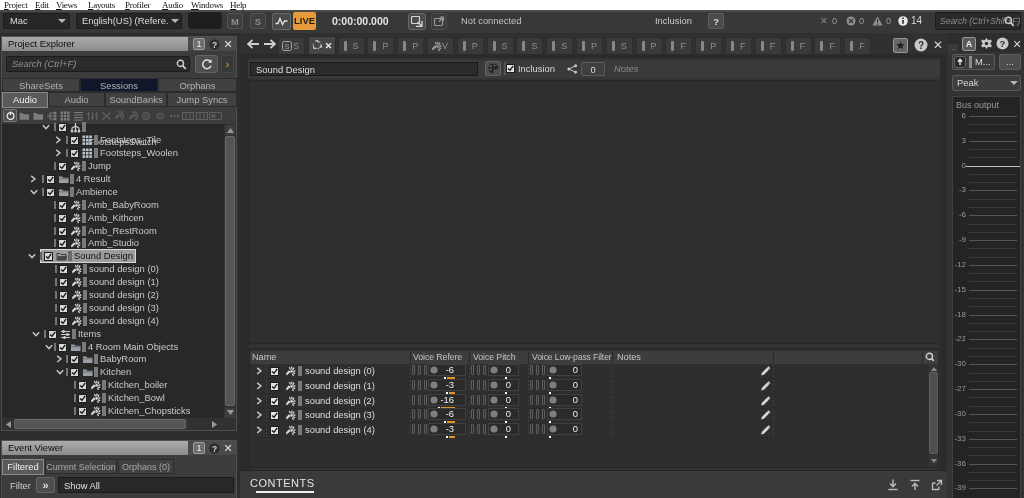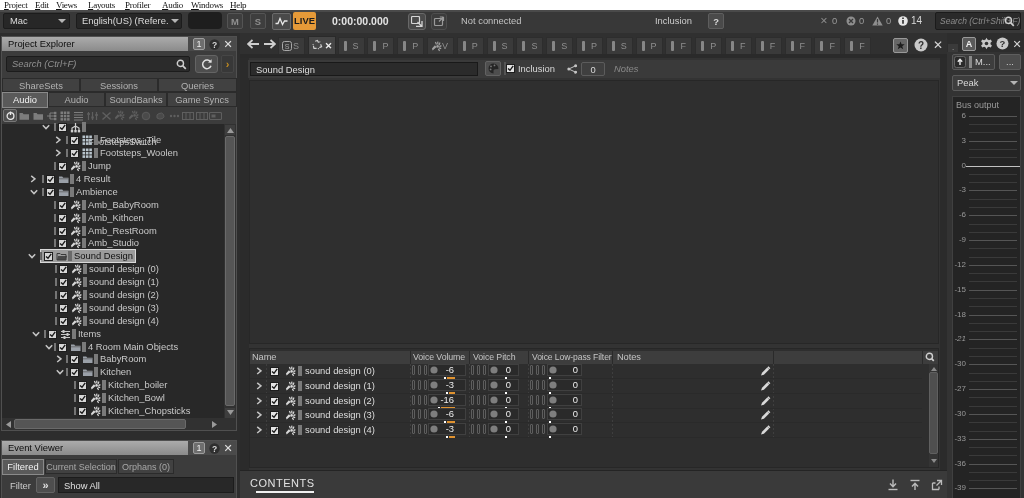--- a/index.html
+++ b/index.html
@@ -175,26 +175,26 @@
     <circle cx="4.4" cy="4.4" r="3.1" fill="none" stroke="#cfcfcf" stroke-width="1.4"></circle>
     <path d="M6.8 6.8 L9.8 9.8" stroke="#cfcfcf" stroke-width="1.7"></path>
   </svg>
 <div style="left:195px;top:55px;width:23px;height:18px;background:#4e4e4e;border:1px solid #646464;border-radius:3px;"></div>
 <svg style="position:absolute;left:200px;top:58px;" width="13" height="13" viewBox="0 0 13 13">
     <path d="M10.7 4.2 A 4.3 4.3 0 1 0 11 7.8" fill="none" stroke="#e0e0e0" stroke-width="1.5"></path>
     <path d="M11.6 1.2 L11.6 4.8 L8 4.6 Z" fill="#e0e0e0"></path>
   </svg>
 <div style="left:221px;top:55px;width:13px;height:18px;background:#383838;border:1px solid #464646;border-radius:2px;color:#c08a20;font-size:11px;font-weight:bold;text-align:center;line-height:17px;">›</div>
 <div style="left:2px;top:78px;width:78px;height:14px;background:#414141;border:1px solid #2b2b2b;color:#b2b2b2;font-size:9.4px;text-align:center;line-height:13px;">ShareSets</div>
-<div style="left:80px;top:78px;width:78px;height:14px;background:#404040;border:1px solid #2b2b2b;color:#b2b2b2;font-size:9.4px;text-align:center;line-height:13px;">Sessions</div>
-<div style="left:158px;top:78px;width:79px;height:14px;background:#414141;border:1px solid #2b2b2b;color:#b2b2b2;font-size:9.4px;text-align:center;line-height:13px;">Queries</div>
+<div style="left:80px;top:78px;width:78px;height:14px;background:#0f172a;border:1px solid #2b2b2b;color:#b2b2b2;font-size:9.4px;text-align:center;line-height:13px;">Sessions</div>
+<div style="left:158px;top:78px;width:79px;height:14px;background:#414141;border:1px solid #2b2b2b;color:#b2b2b2;font-size:9.4px;text-align:center;line-height:13px;">Orphans</div>
 <div style="left:2px;top:92px;width:46px;height:16px;background:#5a5a5a;border:1px solid #8a8a8a;color:#f2f2f2;font-size:9.4px;text-align:center;line-height:14px;">Audio</div>
 <div style="left:48px;top:92px;width:57px;height:15px;background:#414141;border:1px solid #2b2b2b;color:#b2b2b2;font-size:9.4px;text-align:center;line-height:14px;">Audio</div>
 <div style="left:105px;top:92px;width:62px;height:15px;background:#414141;border:1px solid #2b2b2b;color:#b2b2b2;font-size:9.4px;text-align:center;line-height:14px;">SoundBanks</div>
-<div style="left:167px;top:92px;width:70px;height:15px;background:#414141;border:1px solid #2b2b2b;color:#b2b2b2;font-size:9.4px;text-align:center;line-height:14px;">Game Syncs</div>
+<div style="left:167px;top:92px;width:70px;height:15px;background:#414141;border:1px solid #2b2b2b;color:#b2b2b2;font-size:9.4px;text-align:center;line-height:14px;">Jump Syncs</div>
 <div style="left:2px;top:109px;width:234px;height:14px;background:#3c3c3c;"></div>
 <div style="left:3px;top:109px;width:14px;height:13px;background:#4e4e4e;border:1px solid #777;border-radius:2px;"></div>
 <svg style="position:absolute;left:6px;top:111px;" width="9" height="9" viewBox="0 0 9 9">
     <circle cx="4.5" cy="5" r="3.4" fill="none" stroke="#e8e8e8" stroke-width="1.3"></circle>
     <path d="M4.5 0.5 L4.5 4" stroke="#e8e8e8" stroke-width="1.3"></path>
   </svg>
 <svg style="position:absolute;left:19.0px;top:111px;" width="11" height="10" viewBox="0 0 11 10">
     <path d="M0.5 2 L3.6 2 L4.6 3.2 L10 3.2 L10 8.8 L0.5 8.8 Z" fill="#7d7d7d"></path>
   </svg>
 <svg style="position:absolute;left:32.6px;top:111px;" width="11" height="10" viewBox="0 0 11 10">
@@ -637,21 +637,21 @@
     <circle cx="1.8" cy="5" r="1.5" fill="#c4c4c4"></circle>
     <circle cx="8.6" cy="8.2" r="1.5" fill="#c4c4c4"></circle>
     <path d="M1.8 5 L8.6 1.8 M1.8 5 L8.6 8.2" stroke="#c4c4c4" stroke-width="1"></path>
   </svg>
 <div style="left:581px;top:62px;width:24px;height:14px;background:#3f3f3f;border:1px solid #5c5c5c;border-radius:2px;color:#d8d8d8;font-size:9.4px;text-align:center;line-height:13px;">0</div>
 <div class="t" style="left:614px;top:62px;height:14px;line-height:14px;font-size:9.4px;font-style:italic;color:#8a8a8a;">Notes</div>
 <div style="left:249px;top:80px;width:690px;height:264px;background:#2f2f2f;border:1px solid #272727;"></div>
 <div style="left:249px;top:348px;width:690px;height:120px;background:#2e2e2e;border:1px solid #272727;"></div>
 <div style="left:250px;top:351px;width:688px;height:13px;background:#3d3d3d;"></div>
 <div class="t" style="left:252px;top:351px;height:13px;line-height:13px;font-size:9.3px;color:#c5c5c5;letter-spacing:-0.1px;">Name</div>
-<div class="t" style="left:413px;top:351px;height:13px;line-height:13px;font-size:8.8px;color:#c5c5c5;letter-spacing:-0.1px;">Voice Volume</div>
+<div class="t" style="left:413px;top:351px;height:13px;line-height:13px;font-size:8.8px;color:#c5c5c5;letter-spacing:-0.1px;">Voice Refere</div>
 <div class="t" style="left:473px;top:351px;height:13px;line-height:13px;font-size:8.8px;color:#c5c5c5;letter-spacing:-0.1px;">Voice Pitch</div>
 <div class="t" style="left:532px;top:351px;height:28px;line-height:13px;font-size:8.6px;color:#c5c5c5;letter-spacing:-0.1px;">Voice Low-pass Filter</div>
 <div class="t" style="left:617px;top:351px;height:13px;line-height:13px;font-size:9.3px;color:#c5c5c5;letter-spacing:-0.1px;">Notes</div>
 <div style="left:410px;top:351px;width:1px;height:13px;background:#2a2a2a;"></div>
 <div style="left:469px;top:351px;width:1px;height:13px;background:#2a2a2a;"></div>
 <div style="left:528px;top:351px;width:1px;height:13px;background:#2a2a2a;"></div>
 <div style="left:612px;top:351px;width:1px;height:13px;background:#2a2a2a;"></div>
 <div style="left:773px;top:351px;width:1px;height:13px;background:#2a2a2a;"></div>
 <div style="left:922px;top:351px;width:1px;height:13px;background:#2a2a2a;"></div>
 <svg style="position:absolute;left:925px;top:352px;" width="10" height="10" viewBox="0 0 10 10">

